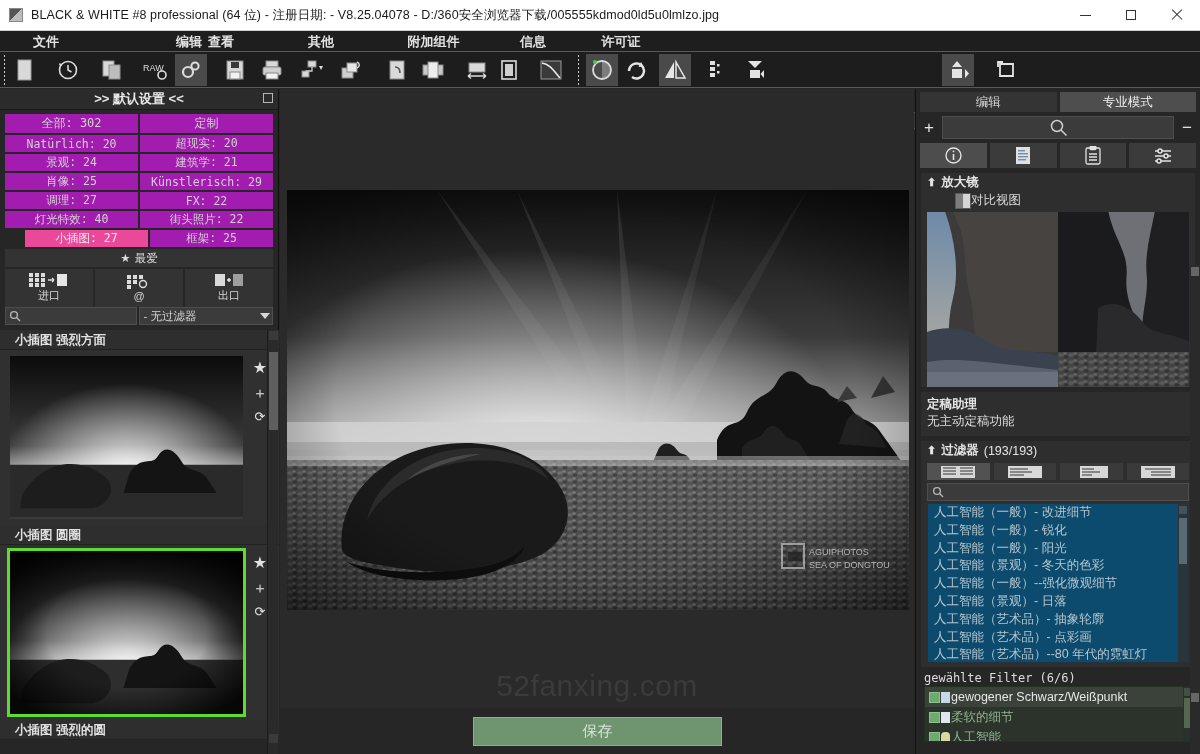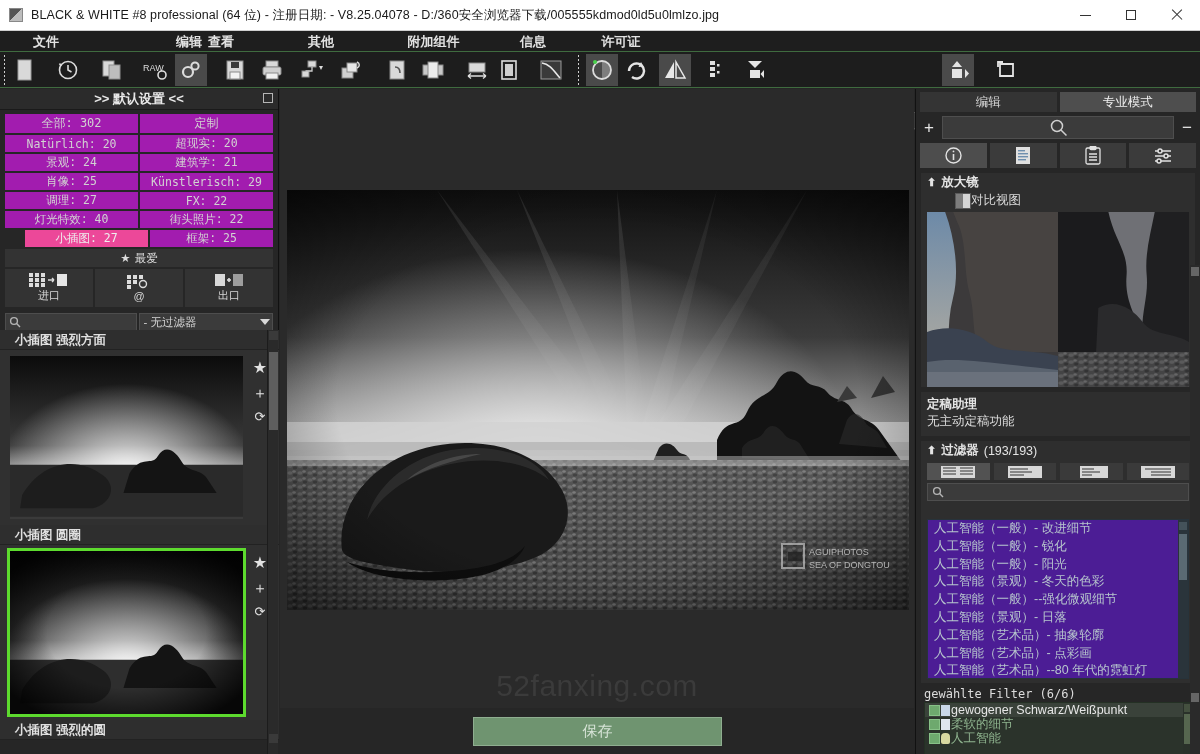--- a/index.html
+++ b/index.html
@@ -58,21 +58,21 @@
   .lp-pin { position:absolute; right:5px; top:4px; width:10px; height:10px; border:1.2px solid #b5b5b5; }
   .presets { padding:4px 5px 0 5px; }
   .prow { display:flex; gap:2px; margin-bottom:2px; }
   .pcell { flex:1 1 0; height:17px; background:#a21caf; color:#d2d2d2; font-size:11.5px;
     display:flex; align-items:center; justify-content:center; white-space:nowrap;
     font-family:"DejaVu Sans Mono", monospace; }
   .pcell.tall { height:19px; font-size:12px; }
   .pcell.hl { background:#ec4899; color:#efefef;margin-left:20px; }
   .pfav { height:18px; background:#333333; color:#dcdcdc; font-size:11.5px;
     display:flex; align-items:center; justify-content:center; gap:4px; margin-bottom:2px; }
-  .piorow { display:flex; gap:2px; margin-bottom:6px;justify-content:flex-end; }
+  .piorow { display:flex; gap:2px; margin-bottom:0;justify-content:flex-end; }
   .piocell { flex:1 1 0; height:38px; background:#333333; color:#d7d7d7;
     display:flex; flex-direction:column; align-items:center; justify-content:center; gap:1px; font-size:11px; }
   .filterrow { display:flex; gap:2px; margin-bottom:4px; }
   .fsearch { flex:1 1 0; height:18px; background:#3b3b3b; border:1px solid #4d4d4d;
     display:flex; align-items:center; padding-left:3px; }
   .fsel { flex:1 1 0; height:18px; background:#3b3b3b; border:1px solid #4d4d4d;
     display:flex; align-items:center; justify-content:space-between; padding:0 2px 0 4px;
     color:#d2d2d2; font-size:11.5px; }
   .caret-dn { width:0;height:0;border-left:5px solid transparent;border-right:5px solid transparent;
     border-top:6px solid #d8d8d8; }
@@ -131,32 +131,32 @@
   .cmp-half { flex:1 1 0; height:100%; }
   .assist { padding:4px 6px 6px 6px; }
   .assist-t1 { color:#e6e6e6; font-size:12.5px; font-weight:bold; }
   .assist-t2 { color:#dcdcdc; font-size:12.5px; }
   .flt-modes { display:flex; gap:4px; padding:3px 6px 0 6px; }
   .flt-mode { flex:1 1 0; height:17px; background:#3a3a3a; display:flex; align-items:center;
     justify-content:center; }
   .flt-mode.active { background:#525252; }
   .flt-srch { margin:3px 6px 0 6px; height:18px; background:#3b3b3b; border:1px solid #4e4e4e;
     display:flex; align-items:center; padding-left:4px; }
-  .flt-list { margin:18px 6px 0 6px; background:#4c1d95; height:160px; position:relative;
+  .flt-list { margin:2px 6px 0 6px; background:#0c4a6e; height:160px; position:relative;
     overflow:hidden; border:1px solid #27333b; }
   .flt-item { height:17.8px; line-height:17.8px; padding-left:6px; color:#b7c6cd; font-size:12.5px;
     white-space:nowrap; }
   .flt-sb { position:absolute; right:0; top:0; width:10px; height:100%; background:#2a343b; }
   .flt-sb-thumb { position:absolute; left:1px; top:14px; width:8px; height:46px; background:#5a6a73; }
   .flt-sb-btn { position:absolute; left:1px; top:2px; width:8px; height:8px; background:#44525a; }
   .sel-hd { padding:4px 0 1px 8px; color:#dcdcdc; font-size:12px;
     font-family:"DejaVu Sans Mono", monospace; }
   .sel-list { margin:0 6px 0 8px; background:#2b332b; position:relative; height:56px; overflow:hidden;
     border:1px solid #243024; }
-  .sel-item { height:14px; display:flex; align-items:center; gap:1px; padding-left:4px;
+  .sel-item { height:20px; display:flex; align-items:center; gap:1px; padding-left:4px;
     font-size:12.5px; color:#8fb48f; }
   .sel-item.first { background:#3a423a; color:#e6e6e6; }
   .sel-chk { width:11px; height:11px; background:#6ea96e; border:1px solid #88c288; flex:0 0 auto; }
   .sel-doc { width:9px; height:11px; background:#c9d8e8; flex:0 0 auto; }
   .sel-doc.b { background:#dfe6ee; }
   .sel-bulb { width:9px; height:11px; background:#d8d8a0; border-radius:4px 4px 2px 2px; flex:0 0 auto; }
   .sel-sb { position:absolute; right:0; top:0; width:10px; height:100%; background:#2a312a; }
   .sel-sb-thumb { position:absolute; left:1px; top:11px; width:8px; height:30px; background:#56664f; }
   .sel-sb-btn { position:absolute; left:1px; top:1px; width:8px; height:8px; background:#44503f; }
   .rp-scroll { position:absolute; right:0; top:176px; width:10px; height:489px; background:#2a2a2a; }

